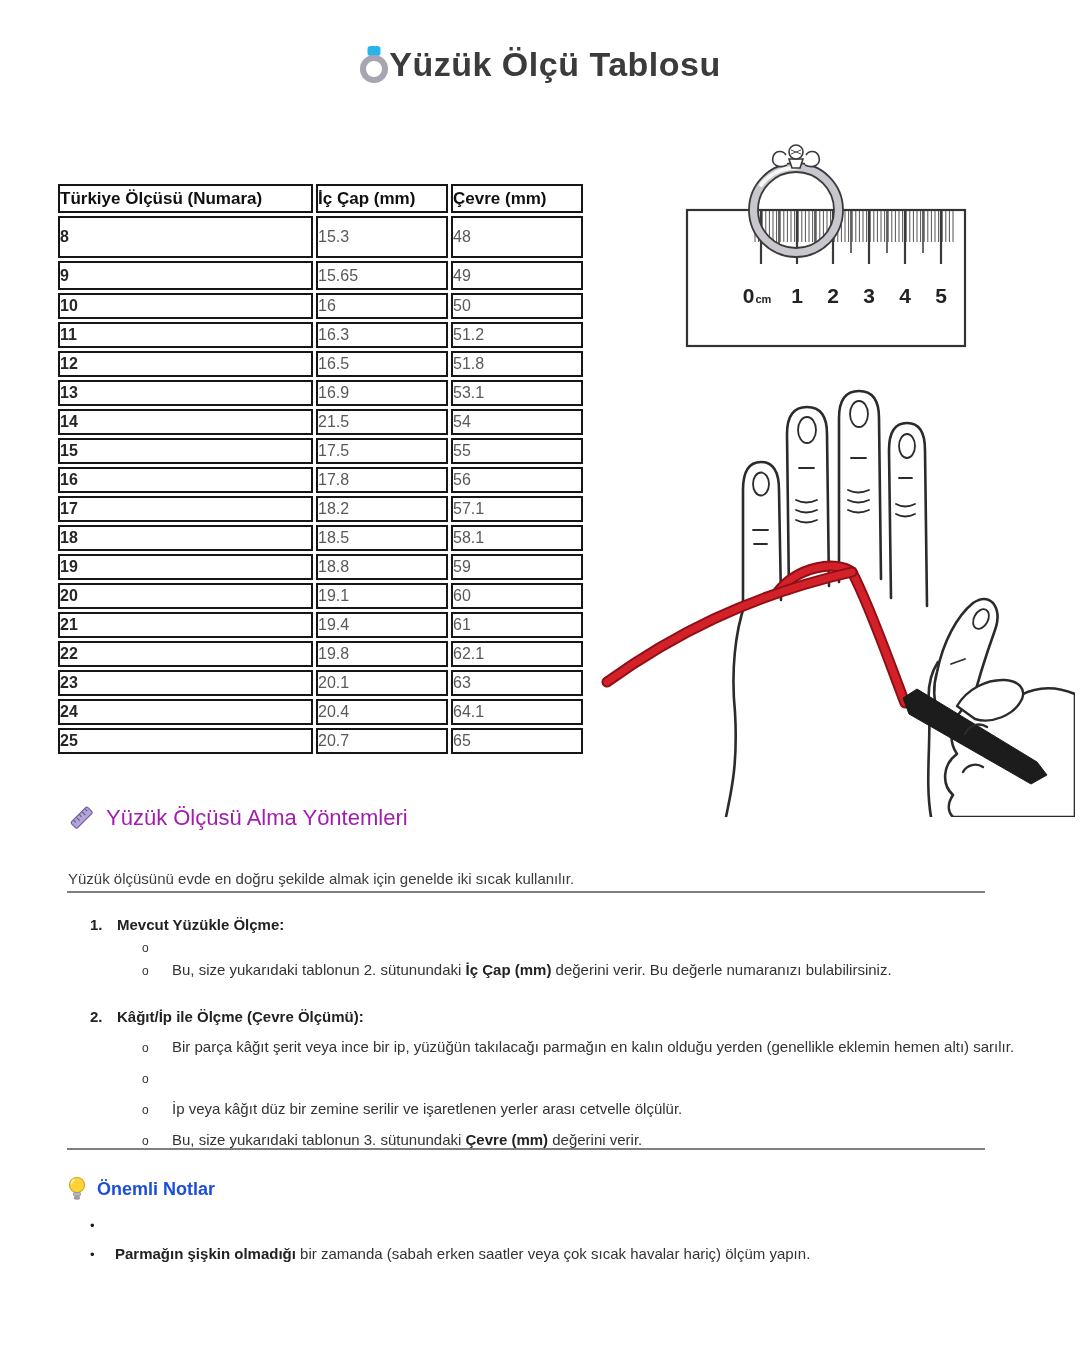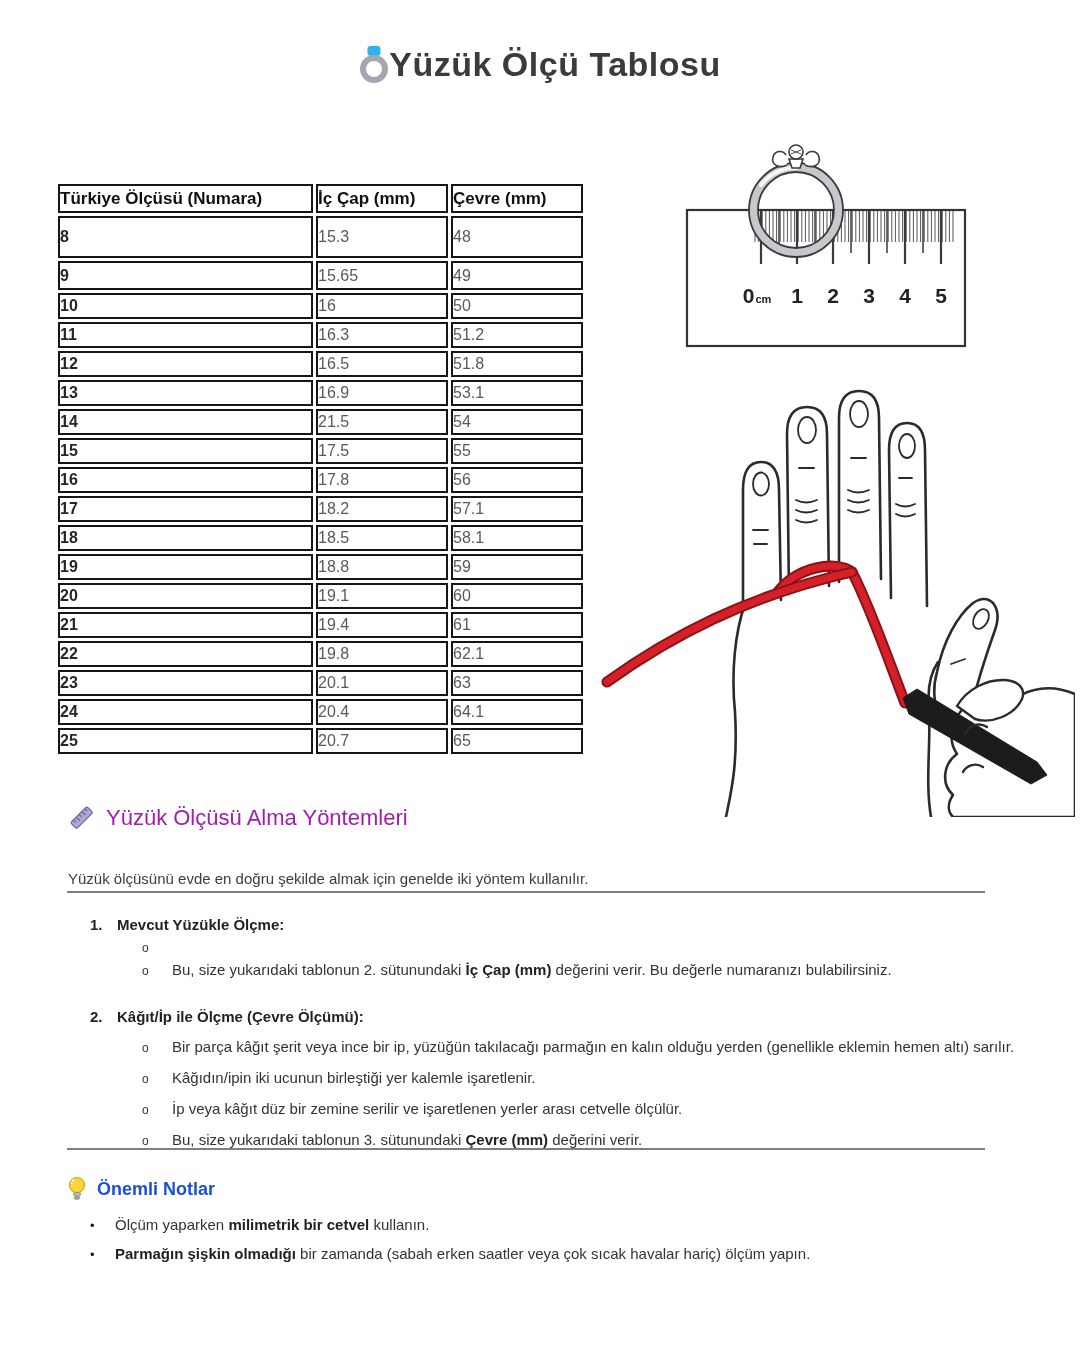--- a/index.html
+++ b/index.html
@@ -331,21 +331,21 @@
           <line x1="6" y1="10" x2="6" y2="13"></line>
             <line x1="10" y1="10" x2="10" y2="14.5"></line>
           <line x1="14" y1="10" x2="14" y2="13"></line>
             <line x1="18" y1="10" x2="18" y2="14.5"></line>
           <line x1="22" y1="10" x2="22" y2="13"></line>
         </g>
       </g>
     </svg>
     <h2>Yüzük Ölçüsü Alma Yöntemleri</h2>
   </div>
-  <p class="intro">Yüzük ölçüsünü evde en doğru şekilde almak için genelde iki yöntem kullanılır.</p>
+  <p class="intro">Yüzük ölçüsünü evde en doğru şekilde almak için genelde iki sıcak kullanılır.</p>
 
   <div class="divider d1"></div>
 
   <div class="methods-list">
       <div class="m-item">
         <div class="m-title">
           <span class="m-num">1.</span>
           <span>Mevcut Yüzükle Ölçme:</span>
         </div>
         <div class="m-bullet">
@@ -360,21 +360,20 @@
         <div class="m-title">
           <span class="m-num">2.</span>
           <span>Kâğıt/İp ile Ölçme (Çevre Ölçümü):</span>
         </div>
         <div class="m-bullet">
           <span class="m-marker">o</span>
           <span class="m-text"><span>Bir parça kâğıt şerit veya ince bir ip, yüzüğün takılacağı parmağın en kalın olduğu yerden (genellikle eklemin hemen altı) sarılır.</span></span>
         </div>
         <div class="m-bullet">
           <span class="m-marker">o</span>
-          <span class="m-text"><span>Kâğıdın/ipin iki ucunun birleştiği yer kalemle işaretlenir.</span></span>
         </div>
         <div class="m-bullet">
           <span class="m-marker">o</span>
           <span class="m-text"><span>İp veya kâğıt düz bir zemine serilir ve işaretlenen yerler arası cetvelle ölçülür.</span></span>
         </div>
         <div class="m-bullet">
           <span class="m-marker">o</span>
           <span class="m-text"><span>Bu, size yukarıdaki tablonun 3. sütunundaki </span><b>Çevre (mm)</b><span> değerini verir.</span></span>
         </div>
       </div>
@@ -387,21 +386,20 @@
       <circle cx="9" cy="9" r="7.5" fill="#ffd43a" stroke="#d9a514" stroke-width="1.2"></circle>
       <path d="M6,3.5 a6 6 0 0 0 -2.5,4" stroke="#fff3c4" stroke-width="1.6" fill="none" stroke-linecap="round"></path>
       <rect x="5.5" y="16.5" width="7" height="3.4" rx="1.2" fill="#b9b9b9" stroke="#8e8e8e" stroke-width="0.8"></rect>
       <rect x="6.3" y="20.6" width="5.4" height="2.6" rx="1.1" fill="#a3a3a3" stroke="#8e8e8e" stroke-width="0.8"></rect>
     </svg>
     <h2>Önemli Notlar</h2>
   </div>
   <div class="notes-list">
       <div class="n-bullet">
         <span class="n-marker">•</span>
-        <span class="n-text"><span>Ölçüm yaparken </span><b>milimetrik bir cetvel</b><span> kullanın.</span></span>
       </div>
       <div class="n-bullet">
         <span class="n-marker">•</span>
         <span class="n-text"><b>Parmağın şişkin olmadığı</b><span> bir zamanda (sabah erken saatler veya çok sıcak havalar hariç) ölçüm yapın.</span></span>
       </div>
     </div>
 
 </div>
 
 </body></html>

